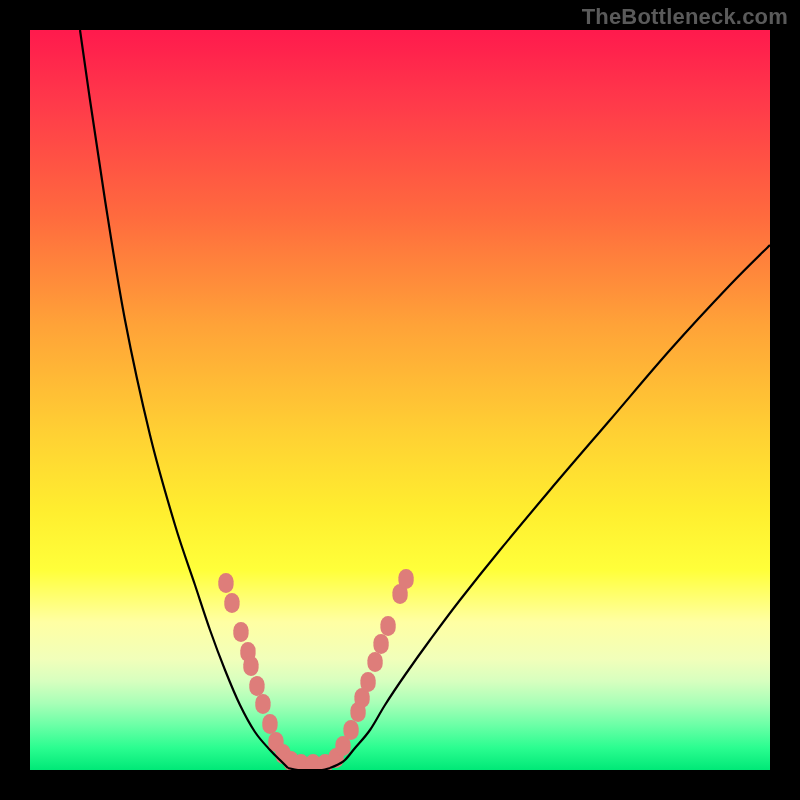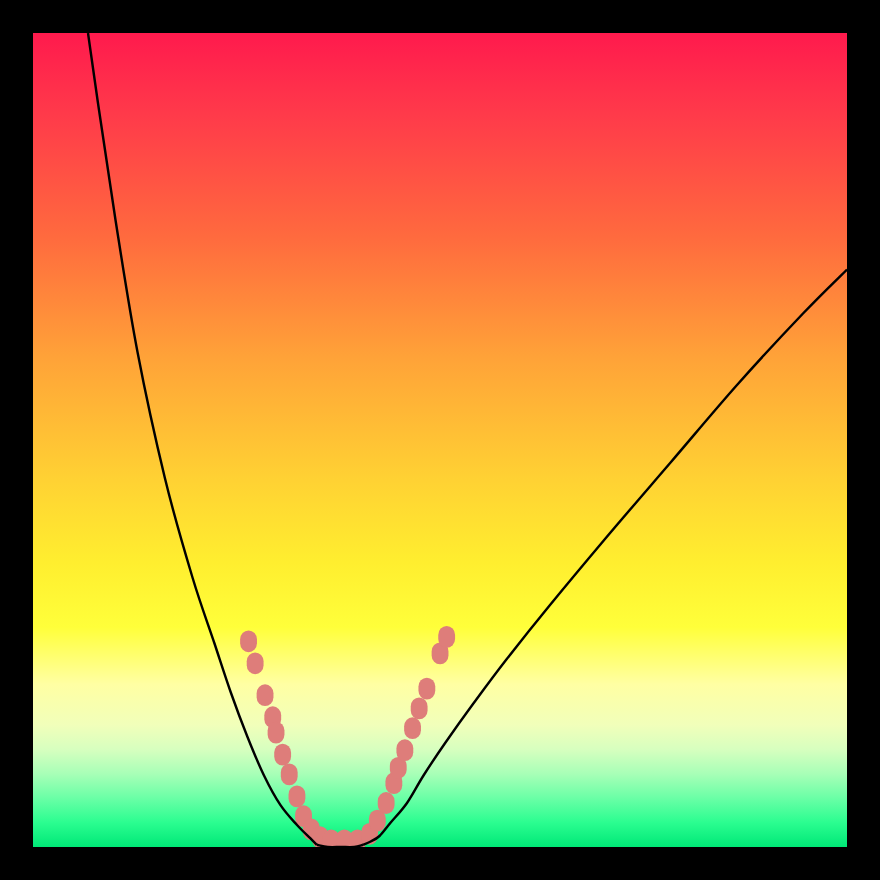--- a/index.html
+++ b/index.html
@@ -65,20 +65,21 @@
     stroke-width: 2.2;
   }
   .marker {
     fill: #de7d7a;
   }
 </style>
 </head>
 <body>
 
 <div class="frame">
+  <div class="watermark">TheBottleneck.com</div>
   <div class="plot">
     <svg class="curves" viewBox="0 0 740 740" preserveAspectRatio="none">
       <g id="marker-layer">
           <rect x="188.3" y="543.1" width="15.3" height="19.8" rx="8.1" class="marker"></rect>
           <rect x="194.3" y="563.1" width="15.3" height="19.8" rx="8.1" class="marker"></rect>
           <rect x="203.3" y="592.1" width="15.3" height="19.8" rx="8.1" class="marker"></rect>
           <rect x="210.3" y="612.1" width="15.3" height="19.8" rx="8.1" class="marker"></rect>
           <rect x="213.3" y="626.1" width="15.3" height="19.8" rx="8.1" class="marker"></rect>
           <rect x="219.3" y="646.1" width="15.3" height="19.8" rx="8.1" class="marker"></rect>
           <rect x="225.3" y="664.1" width="15.3" height="19.8" rx="8.1" class="marker"></rect>

